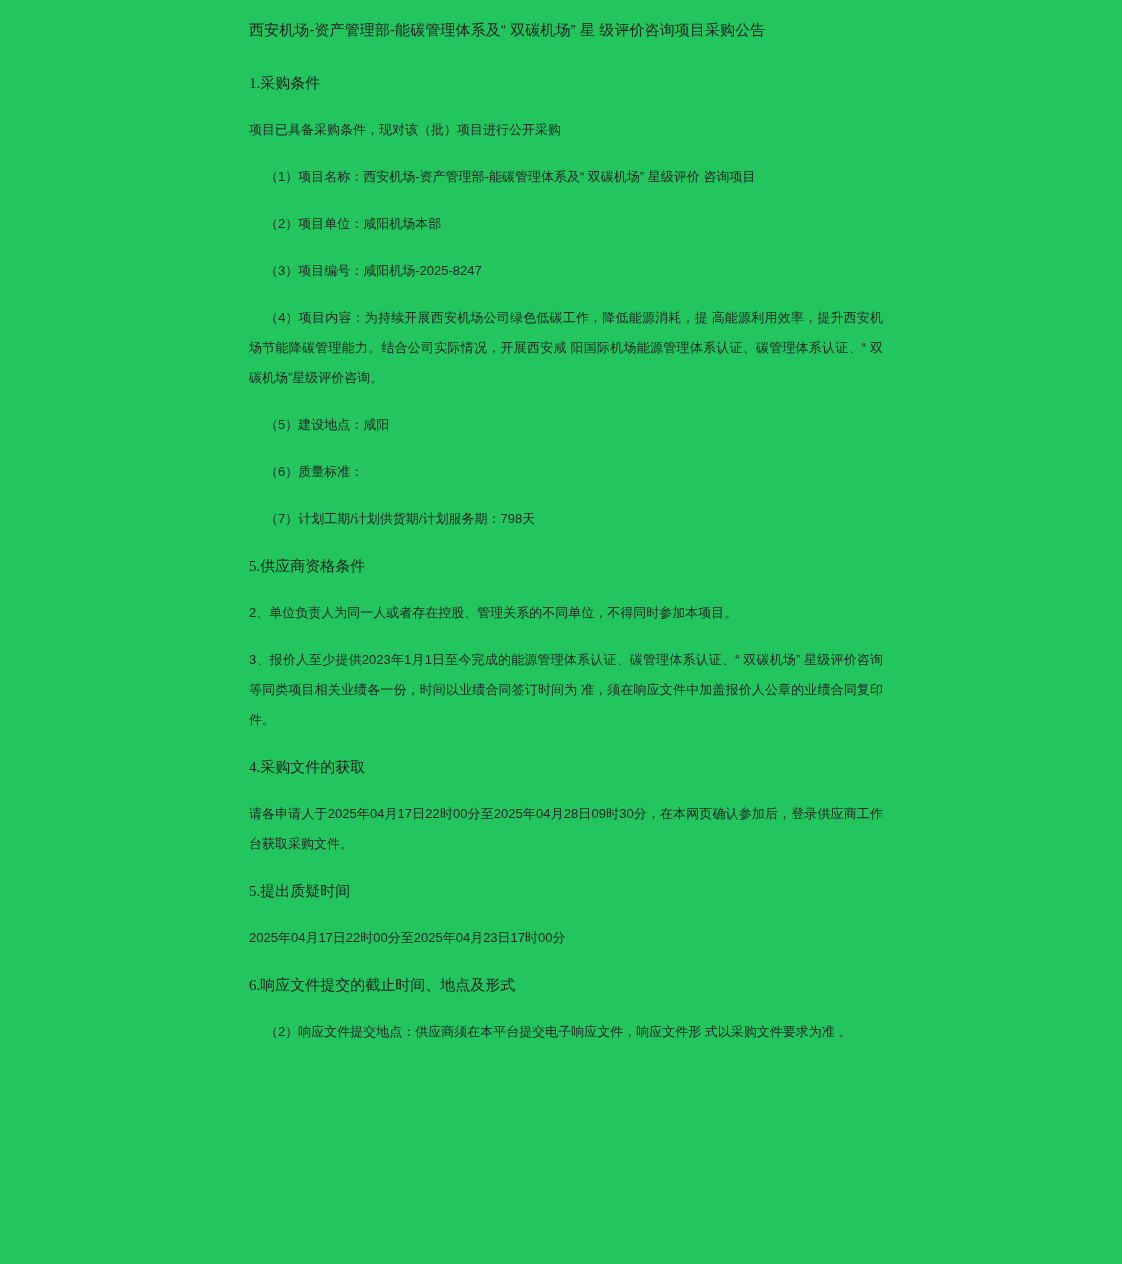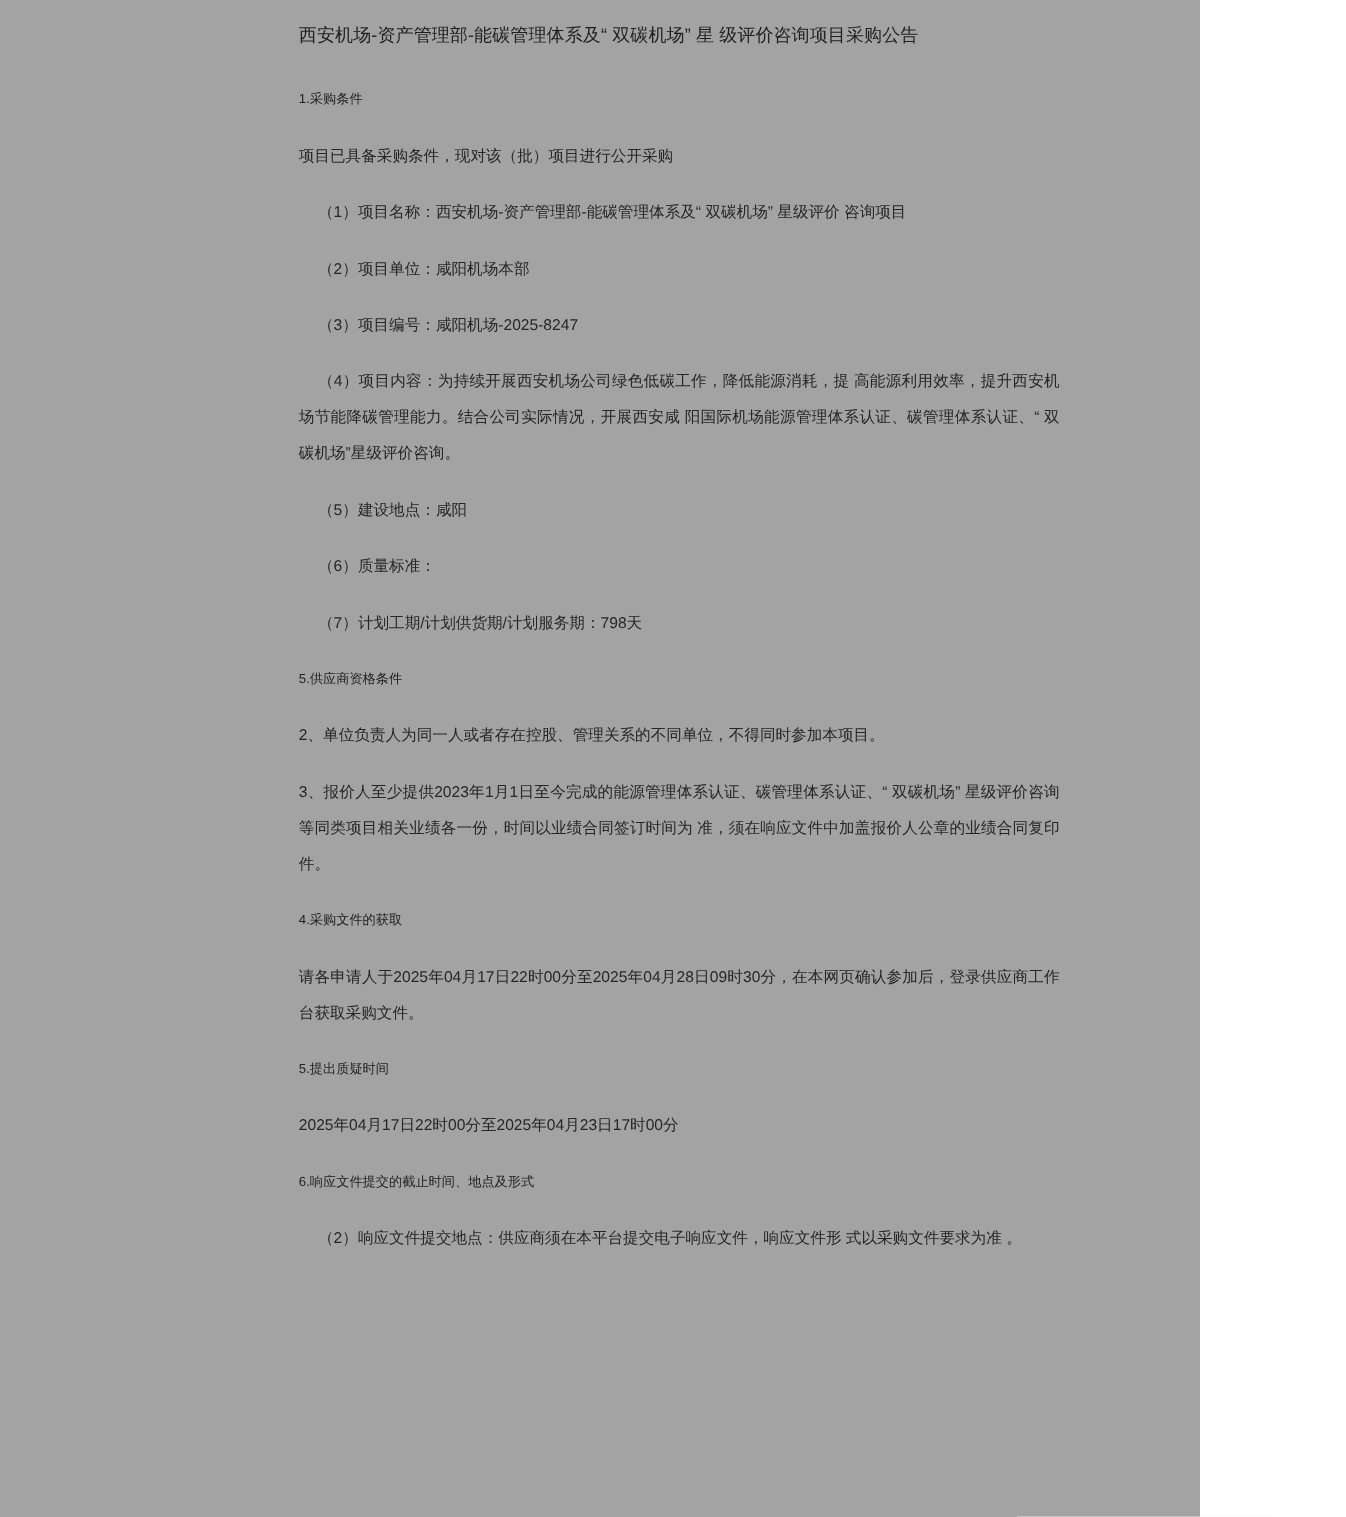--- a/index.html
+++ b/index.html
@@ -10,44 +10,45 @@
   }
   body {
     width: 1122px;
     height: 1264px;
     font-family: "Liberation Sans", "DejaVu Sans", sans-serif;
     color: #262626;
     -webkit-font-smoothing: antialiased;
   }
   .page {
     position: relative;
-    width: 1000px;
+    width: 1122px;
     height: 1264px;
-    background: #a3a3a3;
+    background: #22c55e;
     overflow: hidden;
   }
   .doc {
     position: absolute;
     left: 249px;
     top: 18px;
     width: 634px;
   }
   .title {
     font-size: 15px;
     line-height: 24px;
     color: #1f1f1f;
     letter-spacing: 0.1px;
     margin: 0 0 26px 0;
     white-space: nowrap;
   }
   .heading {
-    font-size: 11px;
+    font-size: 15px;
     line-height: 30px;
     color: #1f1f1f;
     margin: 0 0 17px 0;
+    font-family: Liberation Serif, serif;
   }
   .para {
     font-size: 13px;
     line-height: 30px;
     color: #262626;
     margin: 0 0 17px 0;
     text-align: justify;
     text-justify: inter-ideograph;
   }
   .para.indent {

